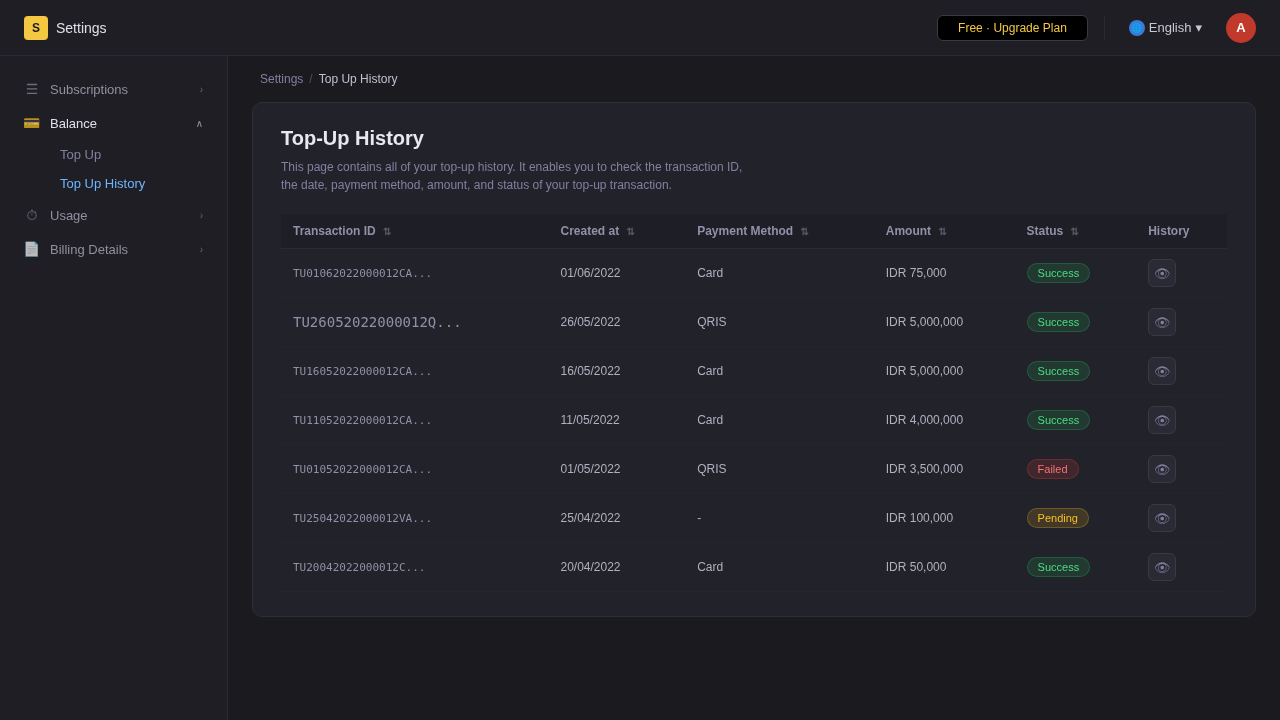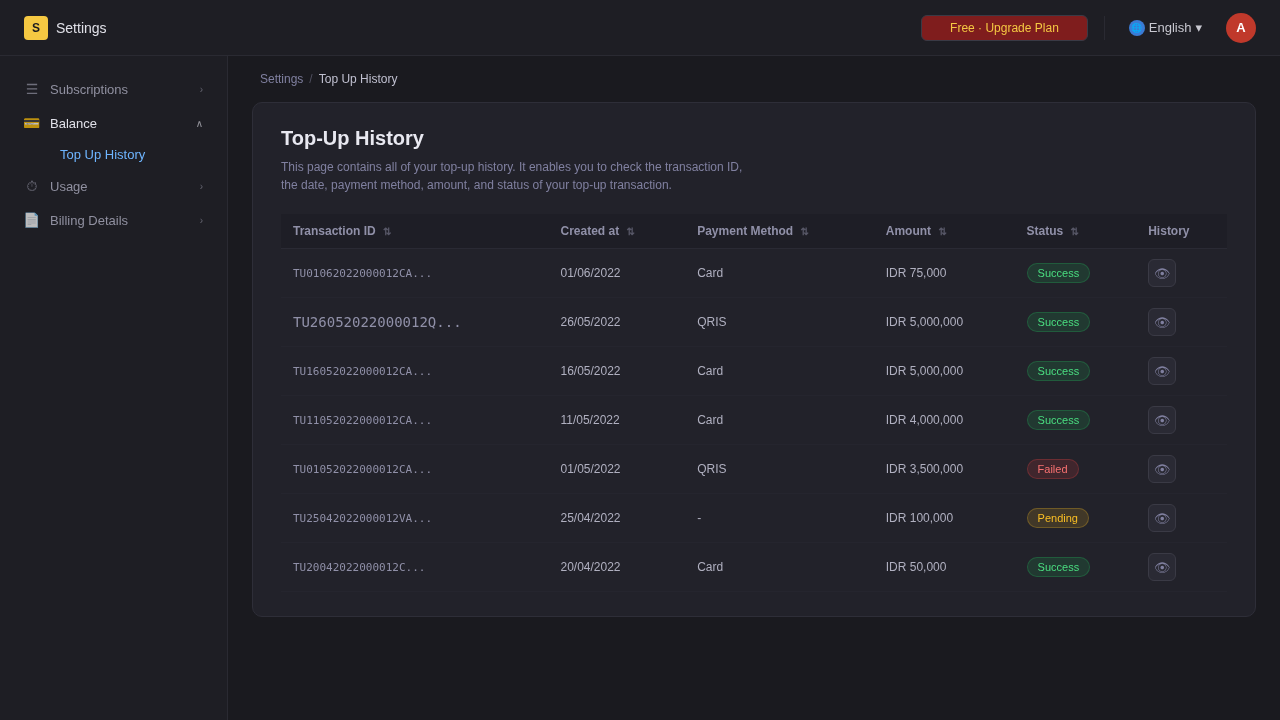--- a/index.html
+++ b/index.html
@@ -44,24 +44,24 @@
       color: #e0e0e8;
       font-size: 14px;
       font-weight: 500;
     }
     .navbar-right {
       display: flex;
       align-items: center;
       gap: 16px;
     }
     .upgrade-btn {
-      background: #7f1d1d;
+      background: #000000;
       border: 1px solid #3a3a45;
       border-radius: 6px;
-      padding: 5px 28px;
+      padding: 5px 20px;
       color: #a0a0b0;
       font-size: 12px;
       cursor: pointer;
     }
     .upgrade-btn span { color: #f5c842; }
     .lang-selector {
       display: flex;
       align-items: center;
       gap: 4px;
       color: #c8c8d0;
@@ -351,20 +351,23 @@
 
     <div class="sidebar-item active">
       <div class="sidebar-item-left">
         <span class="sidebar-icon">💳</span>
         <span>Balance</span>
       </div>
       <span class="chevron">∧</span>
     </div>
 
     <div style="margin-left: 0; padding-left: 0;">
+      <div class="sidebar-sub-item" style="padding-left: 52px; color: #8080a0;">
+        <span>Top Up</span>
+      </div>
       <div class="sidebar-sub-item" style="padding-left: 52px; color: #6eb5ff;">
         <span>Top Up History</span>
       </div>
     </div>
 
     <div class="sidebar-item">
       <div class="sidebar-item-left">
         <span class="sidebar-icon">⏱</span>
         <span>Usage</span>
       </div>

